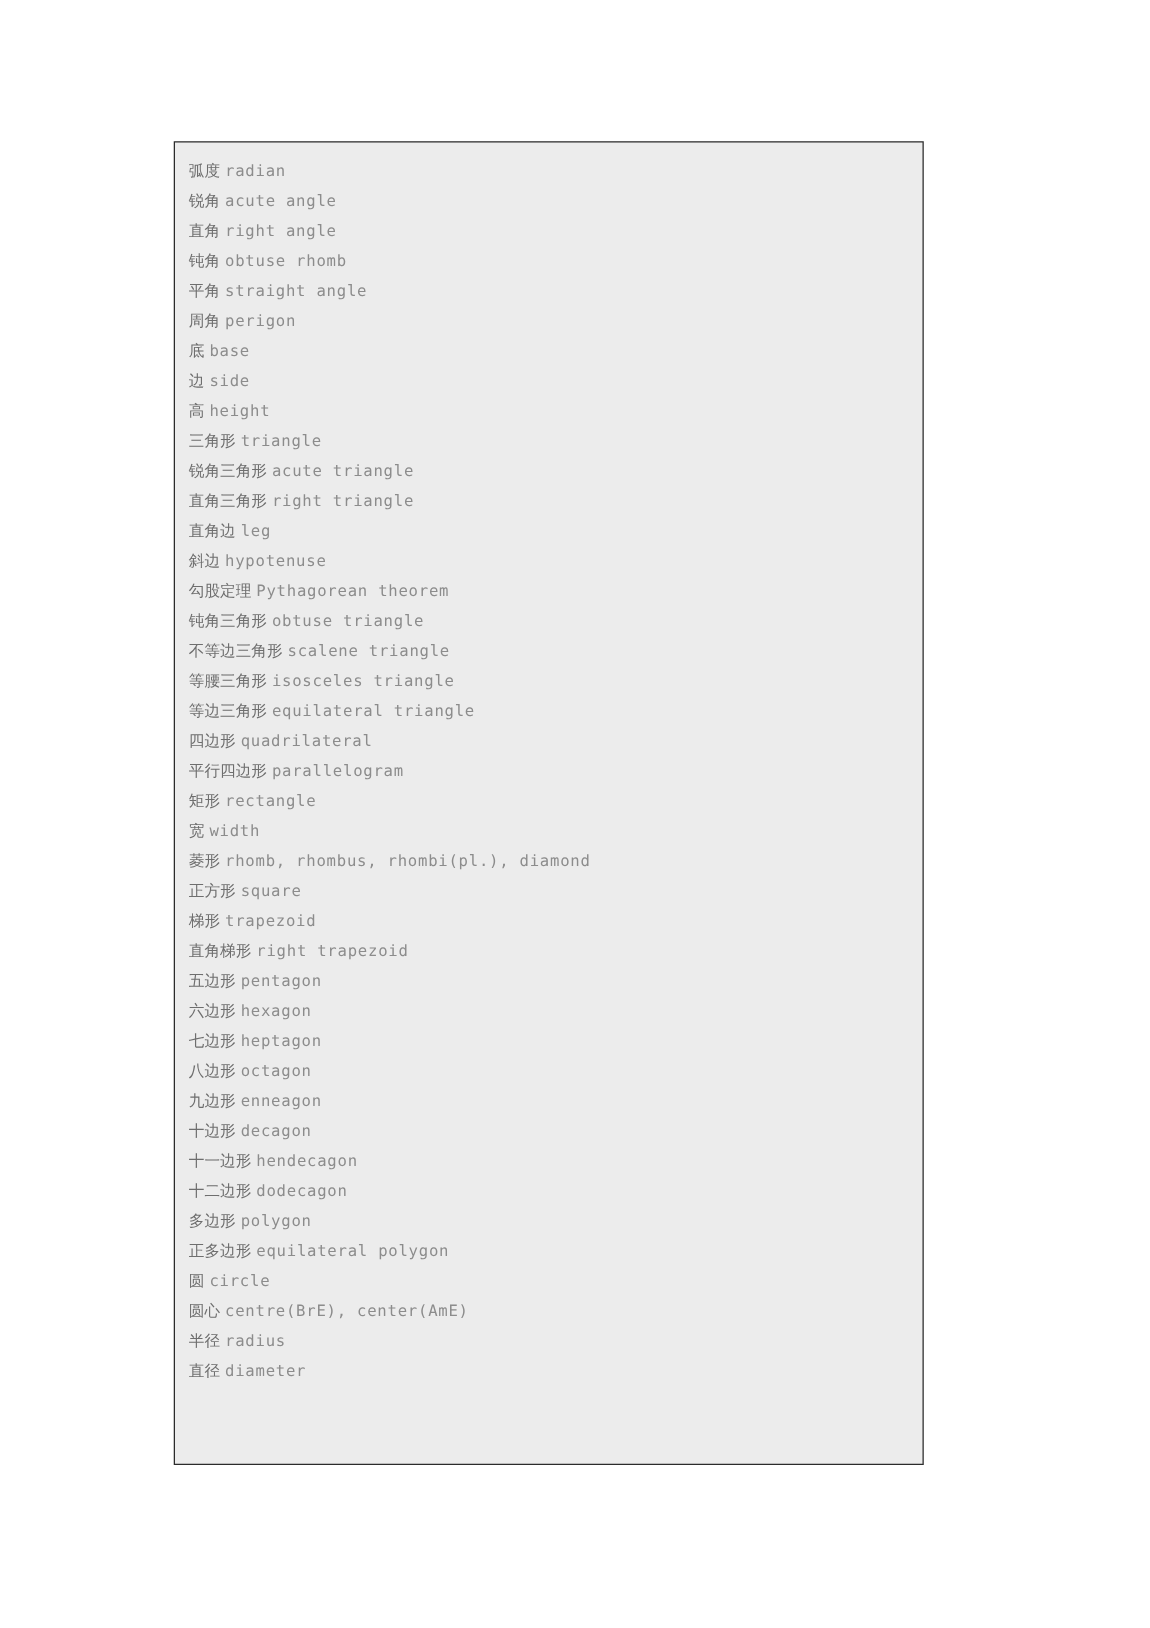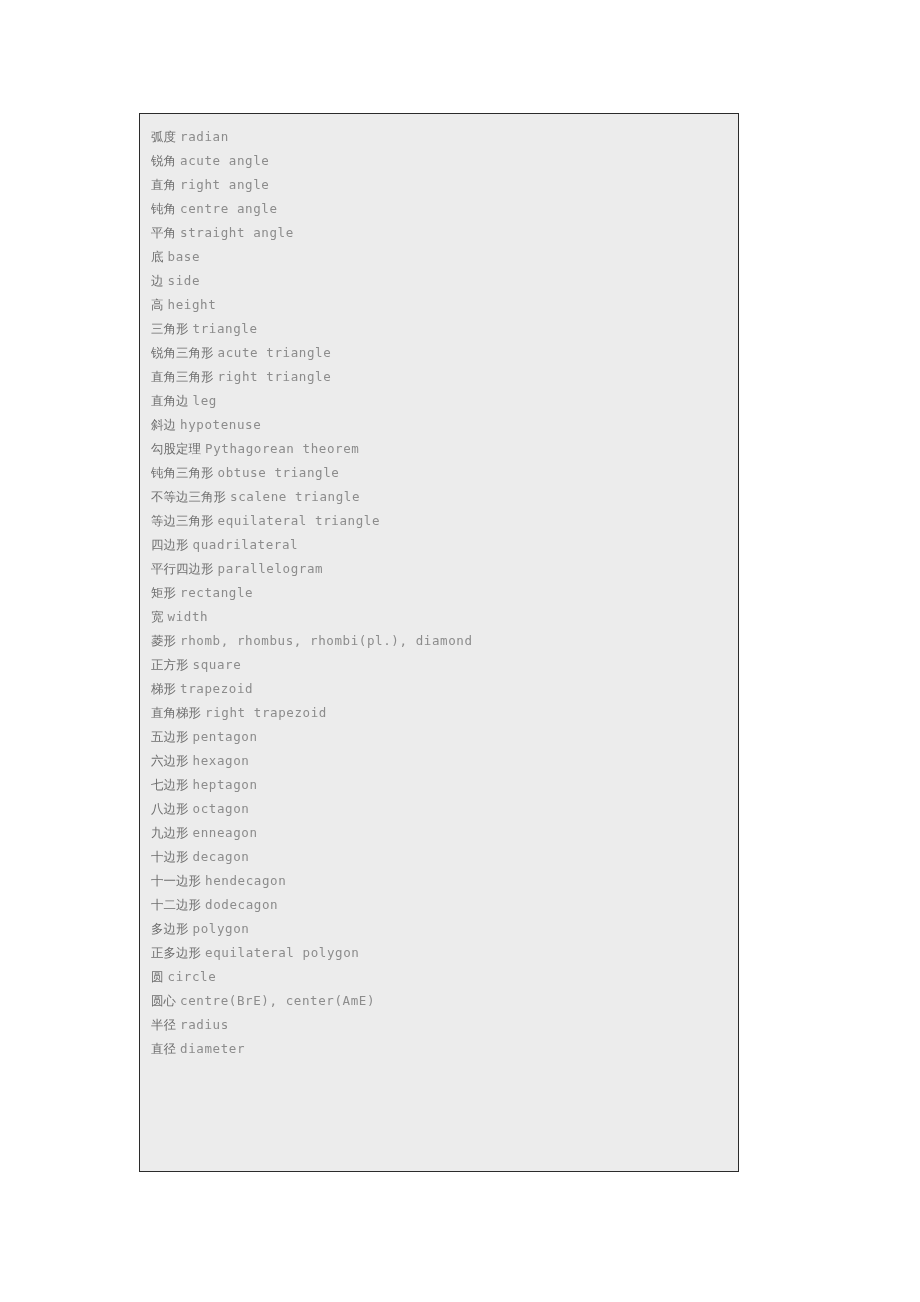--- a/index.html
+++ b/index.html
@@ -69,33 +69,35 @@
 </style>
 </head>
 <body>
 
 <div id="page">
   <div id="glossary-box">
     <ul class="entry-list">
         <li class="entry"><span class="term-cn">弧度</span><span class="term-en">radian</span></li>
         <li class="entry"><span class="term-cn">锐角</span><span class="term-en">acute angle</span></li>
         <li class="entry"><span class="term-cn">直角</span><span class="term-en">right angle</span></li>
-        <li class="entry"><span class="term-cn">钝角</span><span class="term-en">centre angle</span></li>
+        <li class="entry"><span class="term-cn">钝角</span><span class="term-en">obtuse rhomb</span></li>
         <li class="entry"><span class="term-cn">平角</span><span class="term-en">straight angle</span></li>
+        <li class="entry"><span class="term-cn">周角</span><span class="term-en">perigon</span></li>
         <li class="entry"><span class="term-cn">底</span><span class="term-en">base</span></li>
         <li class="entry"><span class="term-cn">边</span><span class="term-en">side</span></li>
         <li class="entry"><span class="term-cn">高</span><span class="term-en">height</span></li>
         <li class="entry"><span class="term-cn">三角形</span><span class="term-en">triangle</span></li>
         <li class="entry"><span class="term-cn">锐角三角形</span><span class="term-en">acute triangle</span></li>
         <li class="entry"><span class="term-cn">直角三角形</span><span class="term-en">right triangle</span></li>
         <li class="entry"><span class="term-cn">直角边</span><span class="term-en">leg</span></li>
         <li class="entry"><span class="term-cn">斜边</span><span class="term-en">hypotenuse</span></li>
         <li class="entry"><span class="term-cn">勾股定理</span><span class="term-en">Pythagorean theorem</span></li>
         <li class="entry"><span class="term-cn">钝角三角形</span><span class="term-en">obtuse triangle</span></li>
         <li class="entry"><span class="term-cn">不等边三角形</span><span class="term-en">scalene triangle</span></li>
+        <li class="entry"><span class="term-cn">等腰三角形</span><span class="term-en">isosceles triangle</span></li>
         <li class="entry"><span class="term-cn">等边三角形</span><span class="term-en">equilateral triangle</span></li>
         <li class="entry"><span class="term-cn">四边形</span><span class="term-en">quadrilateral</span></li>
         <li class="entry"><span class="term-cn">平行四边形</span><span class="term-en">parallelogram</span></li>
         <li class="entry"><span class="term-cn">矩形</span><span class="term-en">rectangle</span></li>
         <li class="entry"><span class="term-cn">宽</span><span class="term-en">width</span></li>
         <li class="entry"><span class="term-cn">菱形</span><span class="term-en">rhomb, rhombus, rhombi(pl.), diamond</span></li>
         <li class="entry"><span class="term-cn">正方形</span><span class="term-en">square</span></li>
         <li class="entry"><span class="term-cn">梯形</span><span class="term-en">trapezoid</span></li>
         <li class="entry"><span class="term-cn">直角梯形</span><span class="term-en">right trapezoid</span></li>
         <li class="entry"><span class="term-cn">五边形</span><span class="term-en">pentagon</span></li>

